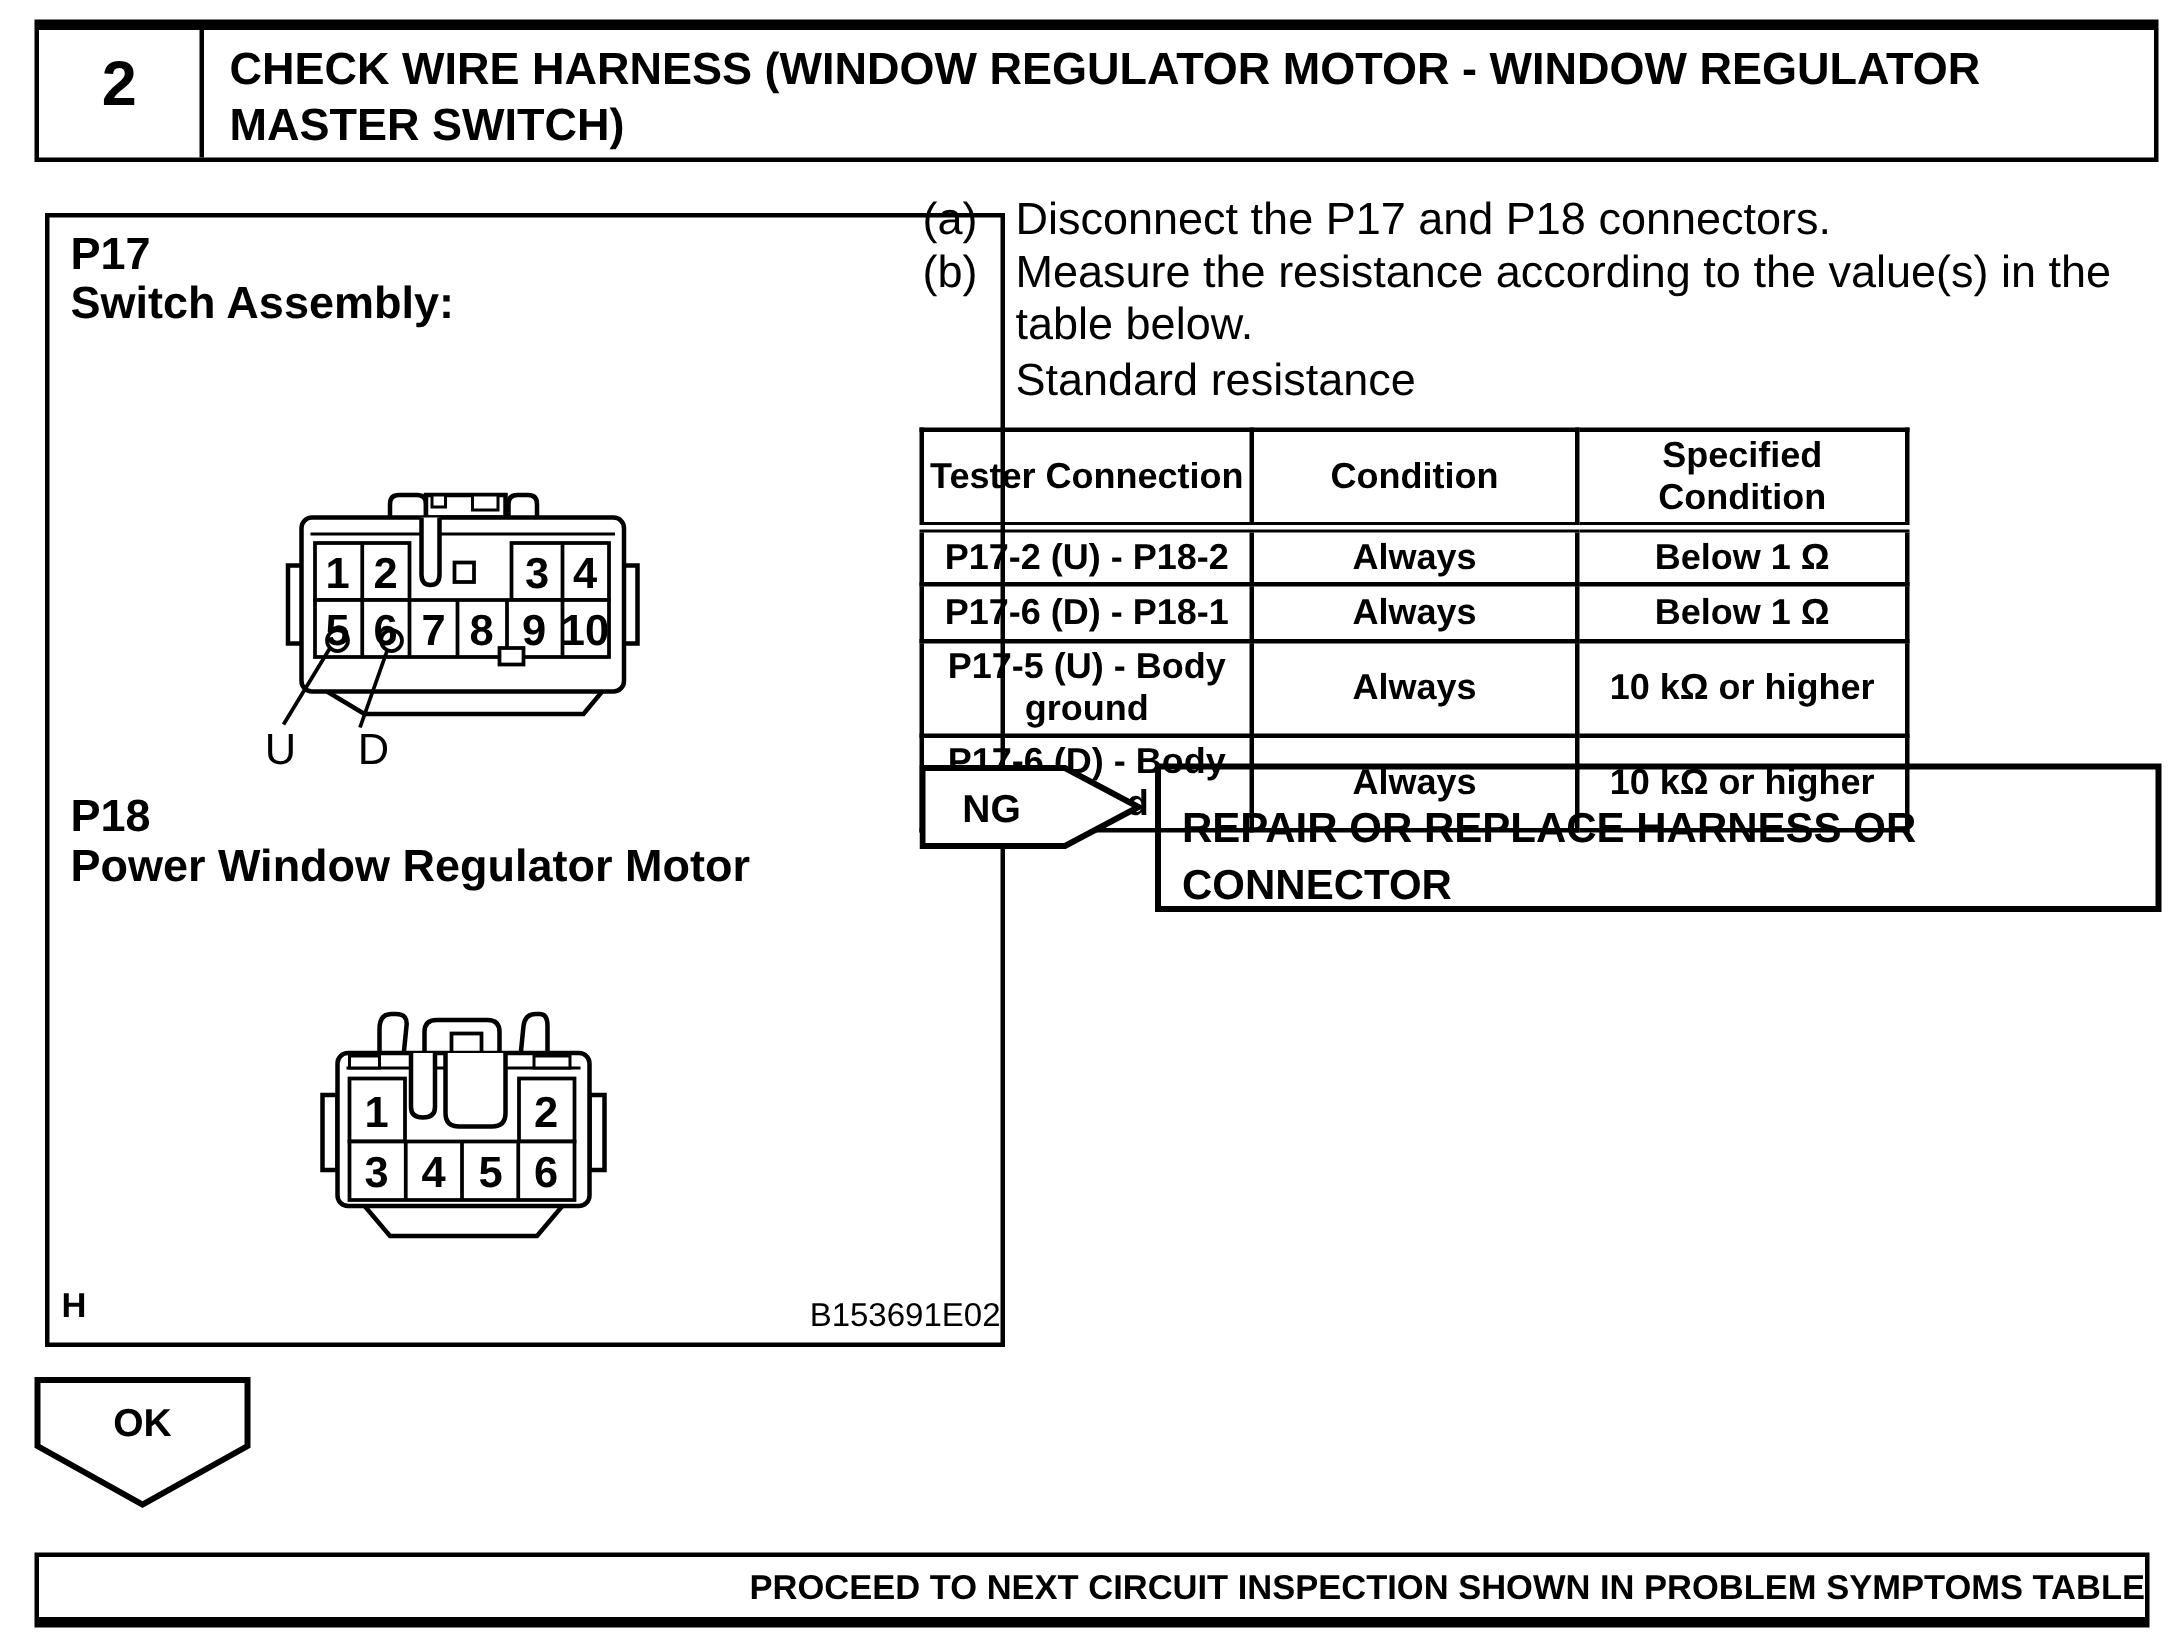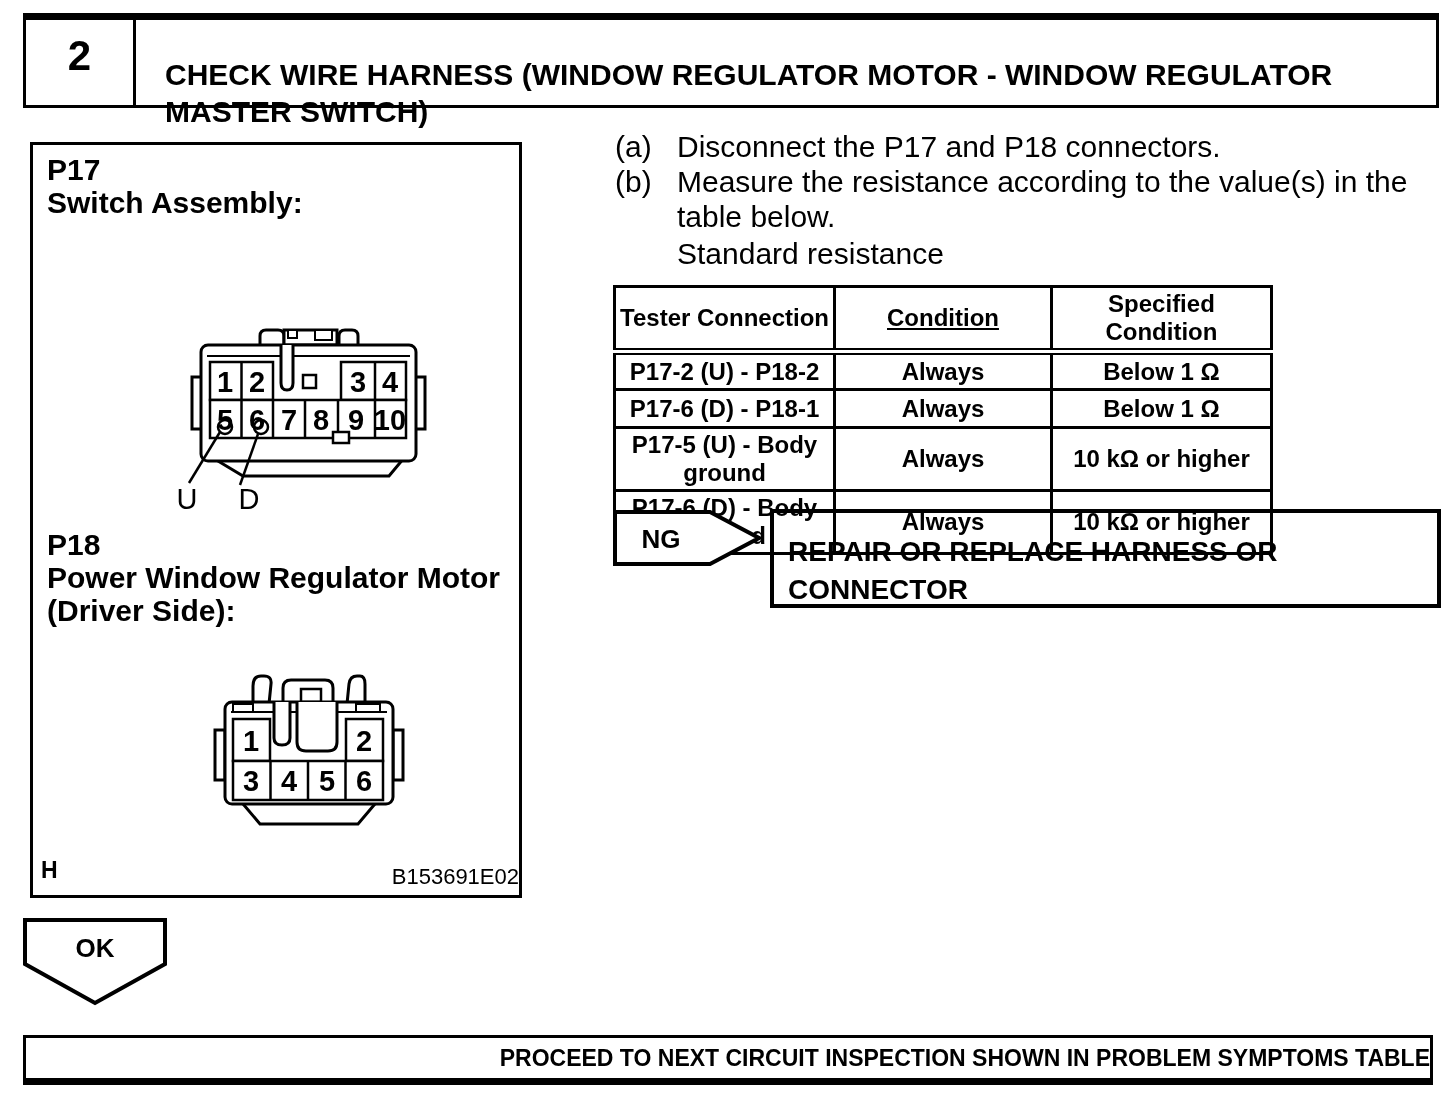--- a/index.html
+++ b/index.html
@@ -12,26 +12,26 @@
   .step-header {
     position:absolute; left:23px; top:13px; width:1416px; height:95px;
     border:3px solid #000; border-top:7px solid #000; display:flex;
   }
   .step-num {
     width:110px; border-right:3px solid #000; display:flex;
     align-items:center; justify-content:center;
     font-size:42px; font-weight:bold; padding-bottom:14px;
   }
   .step-title {
-    flex:1; padding:8px 0 0 29px; font-size:30px; font-weight:bold;
-    line-height:37px; max-width:1215px;margin-top:28px;
+    flex:1; padding:8px 0 0 17px; font-size:30px; font-weight:bold;
+    line-height:37px; max-width:1215px;
   }
   
   .figure-box {
-    position:absolute; left:30px; top:142px; width:492px; height:756px;
+    position:absolute; left:30px; top:142px; width:640px; height:756px;
     border:3px solid #000;
   }
   .conn-label { position:absolute; left:14px; font-size:30px; font-weight:bold; line-height:33px; }
   .p17-label { top:8px; }
   .p18-label { top:383px; }
   .corner-mark { position:absolute; left:8px; top:712px; font-size:23px; font-weight:bold; }
   .figure-code { position:absolute; right:0; top:719px; font-size:22px; }
   .svg-p17 { position:absolute; left:110px; top:170px; }
   .svg-p18 { position:absolute; left:165px; top:513px; }
   svg text { font-family:"Liberation Sans", sans-serif; }
@@ -48,21 +48,21 @@
   .res-table {
     position:absolute; left:613px; top:285px; width:660px;
     border-collapse:collapse; table-layout:fixed;
   }
   .res-table th, .res-table td {
     border:3px solid #000; text-align:center; vertical-align:middle;
     font-size:24px; font-weight:bold; padding:2px;
   }
   .res-table th { height:37px; border-bottom:7px double #000; }
   .res-table td { height:38px; }
-  .col-a { width:33.5%; } .col-b { width:33%;text-decoration:underline; } .col-c { width:33.5%; }
+  .col-a { width:33.5%; } .col-b { width:33%; } .col-c { width:33.5%; }
   
   .ng-arrow { position:absolute; left:613px; top:509px; }
   .ng-action {
     position:absolute; left:770px; top:509px; width:671px; height:99px;
     border:4px solid #000; padding:20px 14px; font-size:28px; font-weight:bold;
     line-height:38px;
   }
   .branch-text { font-size:26px; font-weight:bold; fill:#000; text-anchor:middle; }
   
   .ok-arrow { position:absolute; left:22px; top:917px; }
@@ -131,21 +131,20 @@
         <line x1="77" y1="117" x2="46" y2="168"></line>
         <line x1="115" y1="119" x2="97" y2="170"></line>
       </g>
       <text class="term-label" x="44" y="194">U</text>
       <text class="term-label" x="106" y="194">D</text>
     </svg>
 
     <div class="conn-label p18-label">
       <div>P18</div>
       <div>Power Window Regulator Motor</div>
-      <div>(Driver Side):</div>
     </div>
 
     <svg class="svg-p18" width="220" height="180" viewBox="0 0 220 180">
       <g stroke="#000" fill="#fff">
         <path d="M40,140 L62,166 H160 L182,140 Z" stroke-width="3"></path>
         <rect x="17" y="72" width="10" height="50" stroke-width="3"></rect>
         <rect x="195" y="72" width="10" height="50" stroke-width="3"></rect>
         <path d="M55,46 L55,28 Q55,18 63,18 L66,18 Q74,18 73,26 L71,46" stroke-width="3"></path>
         <path d="M149,46 L151,26 Q152,18 159,18 L162,18 Q167,18 167,26 L167,46" stroke-width="3"></path>
         <path d="M85,46 V30 Q85,22 93,22 H127 Q135,22 135,30 V46" stroke-width="3"></path>

